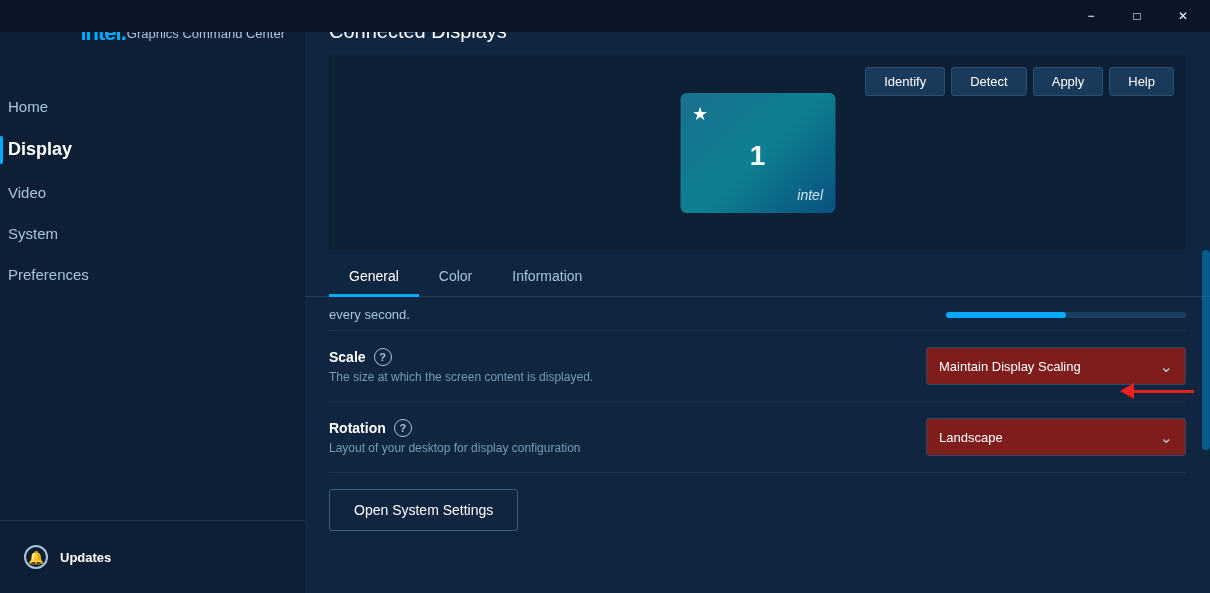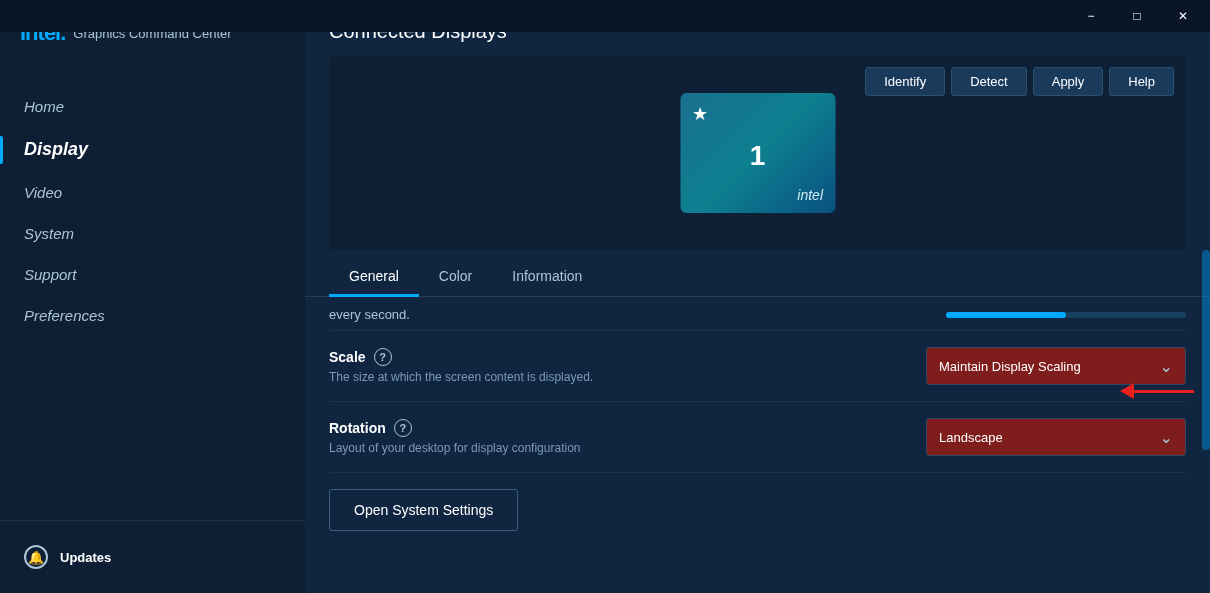--- a/index.html
+++ b/index.html
@@ -50,21 +50,22 @@
       width: 305px;
       height: 593px;
       background: #0d1e35;
       display: flex;
       flex-direction: column;
     }
     .sidebar-header {
       display: flex;
       align-items: center;
       padding: 20px 20px 20px 20px;
-      gap: 8px;
+      gap: 1px;
+      justify-content: flex-end;
     }
     .intel-logo {
       display: flex;
       align-items: center;
       gap: 10px;
     }
     .intel-logo-text {
       font-size: 22px;
       font-weight: 700;
       color: #00aaff;
@@ -76,27 +77,26 @@
       font-weight: 400;
     }
     .sidebar-nav {
       flex: 1;
       padding: 20px 0;
       display: flex;
       flex-direction: column;
       gap: 0;
     }
     .nav-item {
-      padding: 12px 24px;
+      padding: 12px 8px;
       font-size: 15px;
       color: #aac4d8;
       cursor: pointer;
       position: relative;
       font-weight: 400;
-      font-style: italic;
     }
     .nav-item.active {
       color: #ffffff;
       font-weight: 600;
       font-size: 18px;
     }
     .nav-item.active::before {
       content: '';
       position: absolute;
       left: 0;
@@ -385,21 +385,20 @@
     <div class="intel-logo">
       <span class="intel-logo-text">intel.</span>
     </div>
     <span class="intel-brand-name">Graphics Command Center</span>
   </div>
   <nav class="sidebar-nav">
     <div class="nav-item">Home</div>
     <div class="nav-item active">Display</div>
     <div class="nav-item">Video</div>
     <div class="nav-item">System</div>
-    <div class="nav-item">Support</div>
     <div class="nav-item">Preferences</div>
   </nav>
   <div class="sidebar-bottom">
     <div class="updates-item">
       <div class="bell-icon">🔔</div>
       <span class="updates-label">Updates</span>
     </div>
   </div>
 </div>
 

